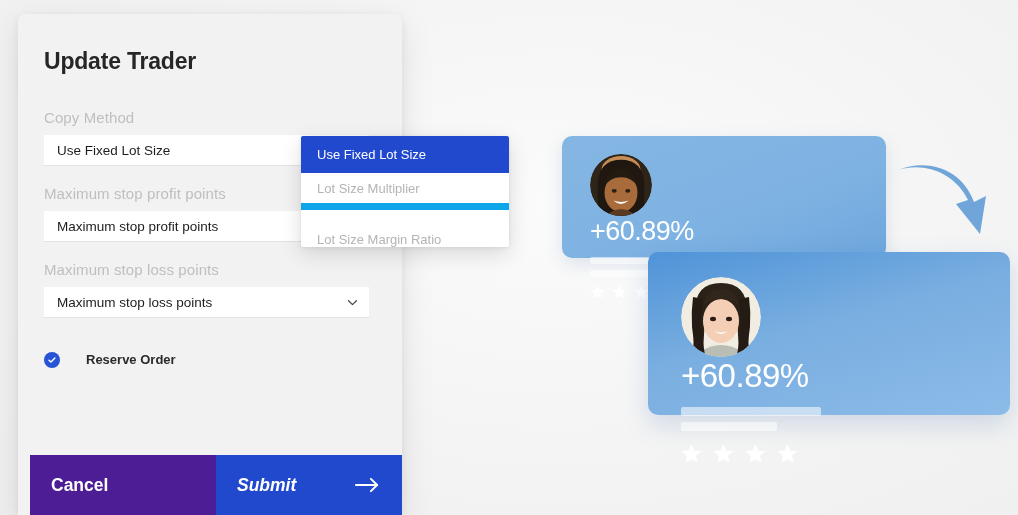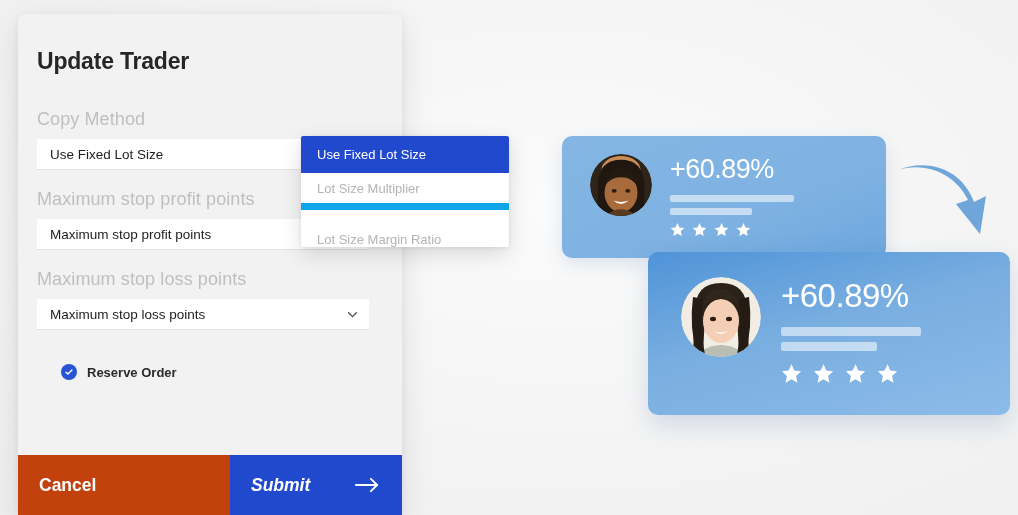--- a/index.html
+++ b/index.html
@@ -31,36 +31,36 @@
     top: 14px;
     width: 384px;
     height: 501px;
     background: #f2f2f2;
     border-radius: 7px 7px 0 0;
     box-shadow: 0 10px 34px rgba(0,0,0,0.10), 0 2px 8px rgba(0,0,0,0.06);
     overflow: hidden;
   }
 
   .modal-body {
-    padding: 34px 33px 0 19px;
+    padding: 34px 33px 0 26px;
     height: 440px;
   }
 
   .modal-title {
     font-size: 23px;
     font-weight: bold;
     color: #262626;
     letter-spacing: -0.2px;
     margin-bottom: 34px;
   }
 
   .field-group { margin-bottom: 19px; }
 
   .field-label {
-    font-size: 18px;
+    font-size: 15px;
     color: #bfbfbf;
     margin-bottom: 9px;
     letter-spacing: 0.1px;
   }
 
   .field-input {
     position: relative;
     height: 31px;
     background: #ffffff;
     border-bottom: 1px solid #e2e2e2;
@@ -75,24 +75,22 @@
 
   .chev {
     width: 13px;
     height: 13px;
     flex: 0 0 auto;
     display: block;
   }
 
   .checkbox-row {
     display: flex;
-    align-items: center;
-    gap: 10px;
+    gap: 26px;
     margin-top: 34px;
-    margin-left: 24px;
   }
 
   .cb {
     width: 16px;
     height: 16px;
     border-radius: 50%;
     background: #2754d4;
     display: flex;
     align-items: center;
     justify-content: center;
@@ -110,29 +108,30 @@
   .modal-footer {
     position: absolute;
     left: 0;
     right: 0;
     bottom: 0;
     height: 60px;
     display: flex;
   }
 
   .btn-cancel {
-    width: 212px;
-    background: #c2410c;
+    width: 186px;
+    background: #4c1d95;
     color: #ffffff;
     display: flex;
     align-items: center;
     padding-left: 21px;
     font-size: 17.5px;
     font-weight: bold;
     cursor: pointer;
+    margin-left: 12px;
   }
 
   .btn-submit {
     flex: 1;
     background: #2149ce;
     color: #ffffff;
     display: flex;
     align-items: center;
     justify-content: space-between;
     padding: 0 21px;
@@ -175,20 +174,21 @@
     color: #ffffff;
     border-bottom: none;
   }
 
   
   .card {
     position: absolute;
     border-radius: 10px;
     display: flex;
     align-items: flex-start;
+    flex-direction: column;
   }
 
   .card-1 {
     left: 562px;
     top: 136px;
     width: 324px;
     height: 122px;
     background: linear-gradient(160deg, #85b6e3 0%, #7eb2e2 60%, #6ea7dd 100%);
     box-shadow: 0 6px 18px rgba(60,110,170,0.16);
     padding: 18px 0 0 28px;

